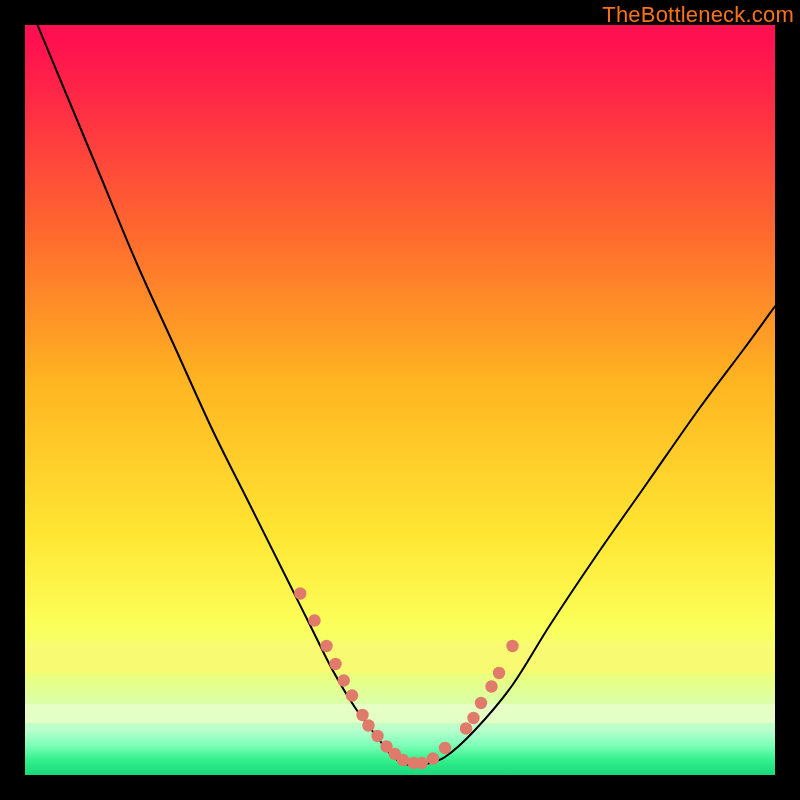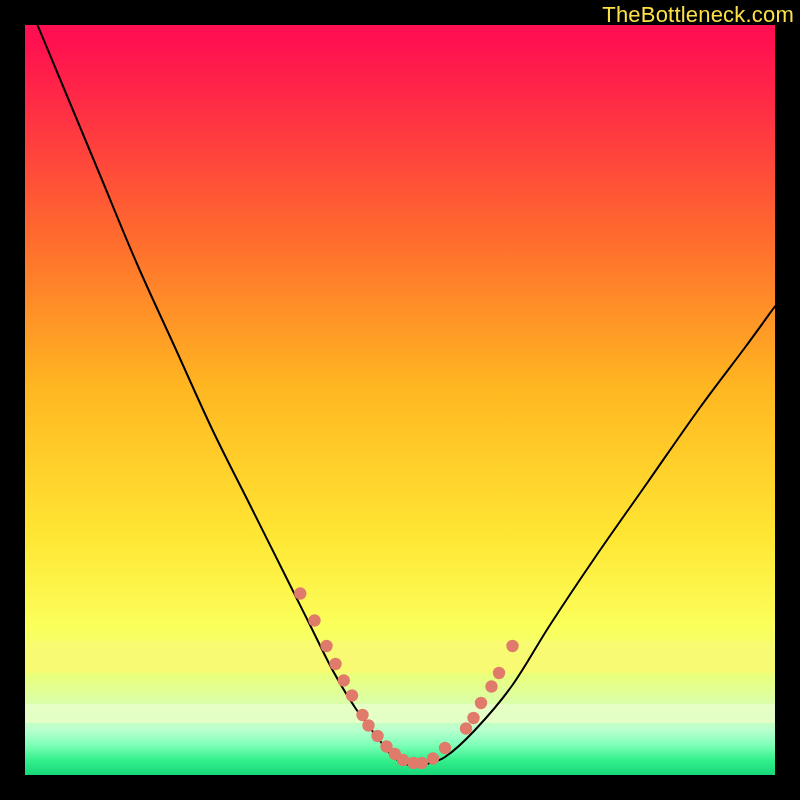--- a/index.html
+++ b/index.html
@@ -59,21 +59,21 @@
     position: absolute;
     left: 0; top: 0;
     width: 750px;
     height: 750px;
     overflow: visible;
   }
   .watermark {
     position: absolute;
     top: 2px;
     right: 6px;
-    color: #fde047;
+    color: #f97316;
     font-size: 22px;
     font-weight: 400;
     letter-spacing: 0.2px;
     user-select: none;
   }
 </style>
 </head>
 <body>
 
 <div class="frame">

